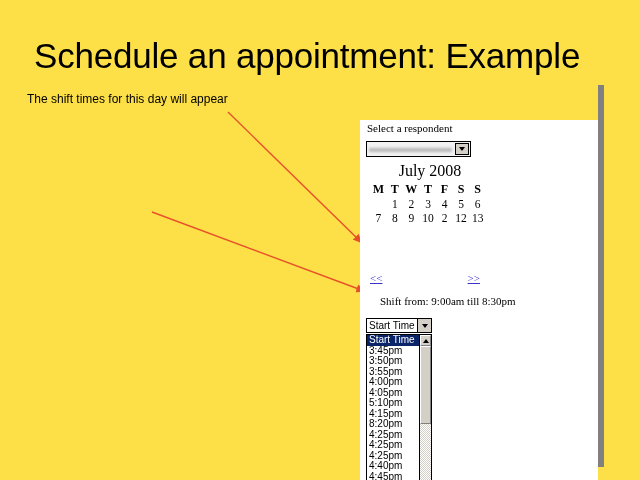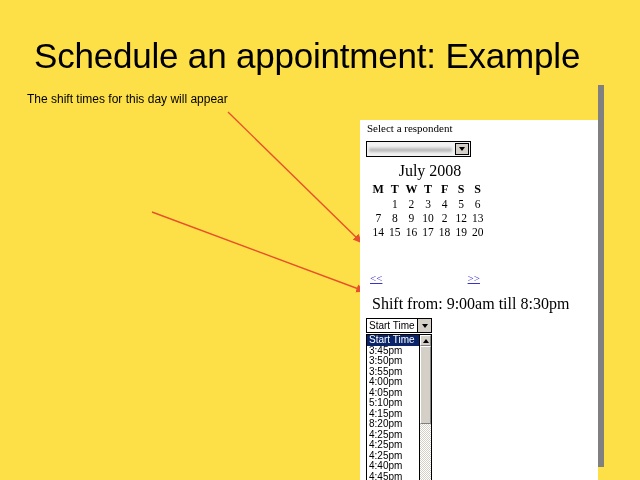--- a/index.html
+++ b/index.html
@@ -88,21 +88,21 @@
 
   #cal-nav{position:absolute;left:10px;top:152px;width:110px;height:14px;}
   #cal-nav a{
     font-size:11px;color:#3a33c9;text-decoration:underline;position:absolute;top:0;
     font-family:"Liberation Serif", serif;
   }
   #prev-link{left:0;}
   #next-link{right:0;}
 
   #shift-text{
-    position:absolute;left:12px;top:175px;font-size:16px;color:#000;white-space:nowrap;
+    position:absolute;left:20px;top:175px;font-size:11px;color:#000;white-space:nowrap;
   }
 
   
   #start-combo{
     position:absolute;left:6px;top:198px;width:66px;height:15px;
     border:1px solid #000;background:#ffffff;box-sizing:border-box;
     display:flex;align-items:center;
   }
   #start-combo .txt{
     font-family:"Liberation Sans", sans-serif;font-size:10px;color:#000;
@@ -213,29 +213,20 @@
             </tr>
             <tr>
               <td>7</td>
               <td>8</td>
               <td>9</td>
               <td>10</td>
               <td>2</td>
               <td>12</td>
               <td>13</td>
             </tr>
-            <tr>
-              <td>14</td>
-              <td>15</td>
-              <td>16</td>
-              <td>17</td>
-              <td>18</td>
-              <td>19</td>
-              <td>20</td>
-            </tr>
           </tbody>
       </table>
     </div>
 
     <div id="cal-nav" class="serif">
       <a id="prev-link" href="#">&lt;&lt;</a>
       <a id="next-link" href="#">&gt;&gt;</a>
     </div>
 
     <div id="shift-text" class="serif">Shift from: 9:00am till 8:30pm</div>

